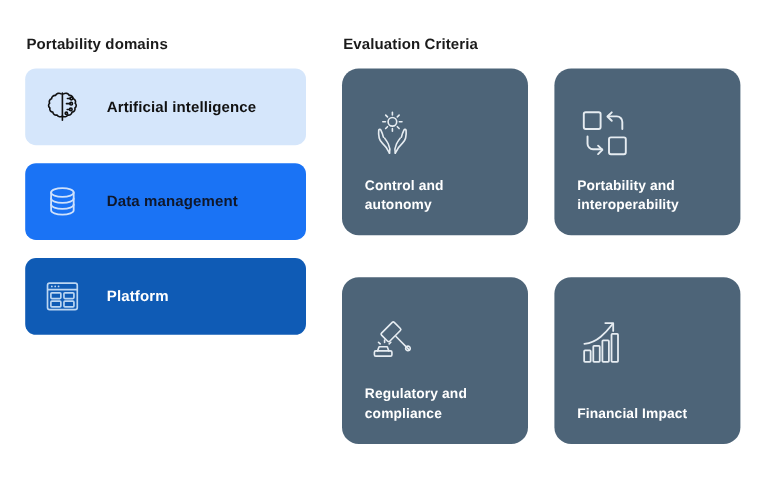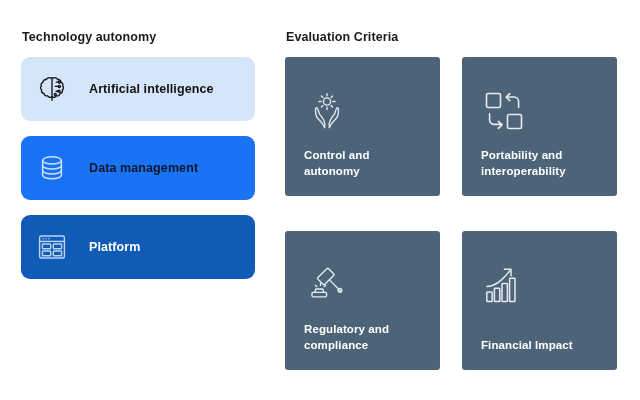--- a/index.html
+++ b/index.html
@@ -68,21 +68,21 @@
     top: 57px;
     width: 336px;
     display: grid;
     grid-template-columns: 155px 155px;
     grid-template-rows: 139px 139px;
     column-gap: 22px;
     row-gap: 35px;
   }
   .criteria-card {
     background: #4d6478;
-    border-radius: 3px;
+    border-radius: 14px;
     position: relative;
     box-sizing: border-box;
     padding: 0;
     overflow: hidden;
   }
   .criteria-icon {
     position: absolute;
     left: 19px;
     top: 31px;
     width: 46px;
@@ -97,21 +97,21 @@
     font-size: 11.5px;
     font-weight: 700;
     line-height: 1.33;
     color: #ffffff;
     letter-spacing: 0.1px;
   }
 </style>
 </head>
 <body>
 
-<div class="col-heading" id="heading-domains">Technology autonomy</div>
+<div class="col-heading" id="heading-domains">Portability domains</div>
 
 <div class="col-heading" id="heading-criteria">Evaluation Criteria</div>
 
 <div id="domain-list">
 
   <div class="domain-pill" style="background: rgb(213, 230, 251);">
     <span class="domain-icon">
       <svg width="32" height="32" viewBox="0 0 32 32" fill="none" stroke="#111111" stroke-width="1.35" stroke-linecap="round" stroke-linejoin="round">
         <path d="M15 5.2c-1.7-1.0-4.0-0.5-4.7 1.3-1.9-0.2-3.4 1.2-3.3 2.8-1.7 0.5-2.5 2.3-1.6 3.7-1.3 1.1-1.2 3.0 0.2 3.9-0.6 1.7 0.6 3.4 2.4 3.5 0.1 1.8 1.9 2.9 3.6 2.4 0.7 1.6 2.9 2.0 4.3 0.9"></path>
         <path d="M17 5.2c1.7-1.0 4.0-0.5 4.7 1.3 1.9-0.2 3.4 1.2 3.3 2.8 1.7 0.5 2.5 2.3 1.6 3.7 1.3 1.1 1.2 3.0-0.2 3.9 0.6 1.7-0.6 3.4-2.4 3.5-0.1 1.8-1.9 2.9-3.6 2.4-0.7 1.6-2.9 2.0-4.3 0.9"></path>

